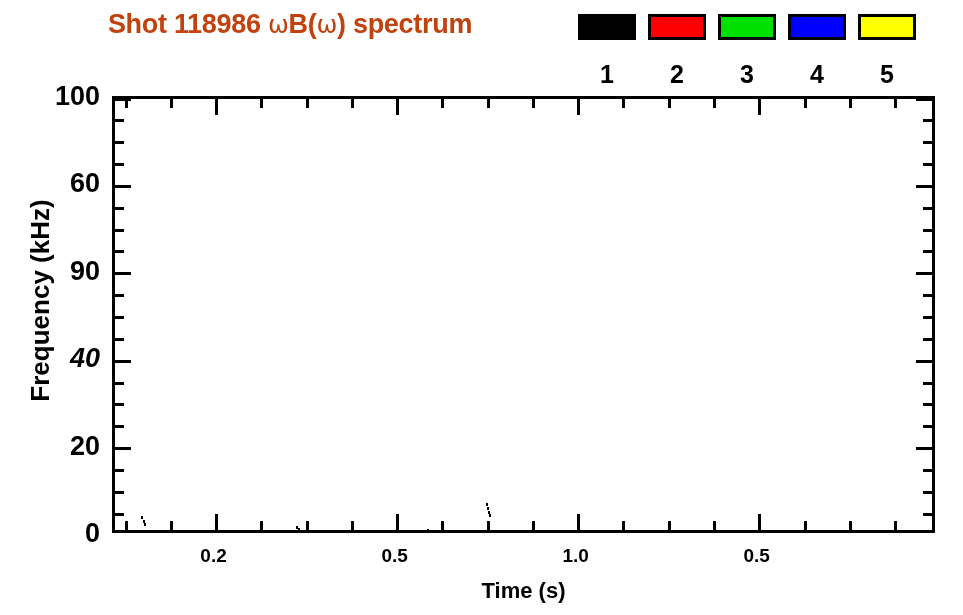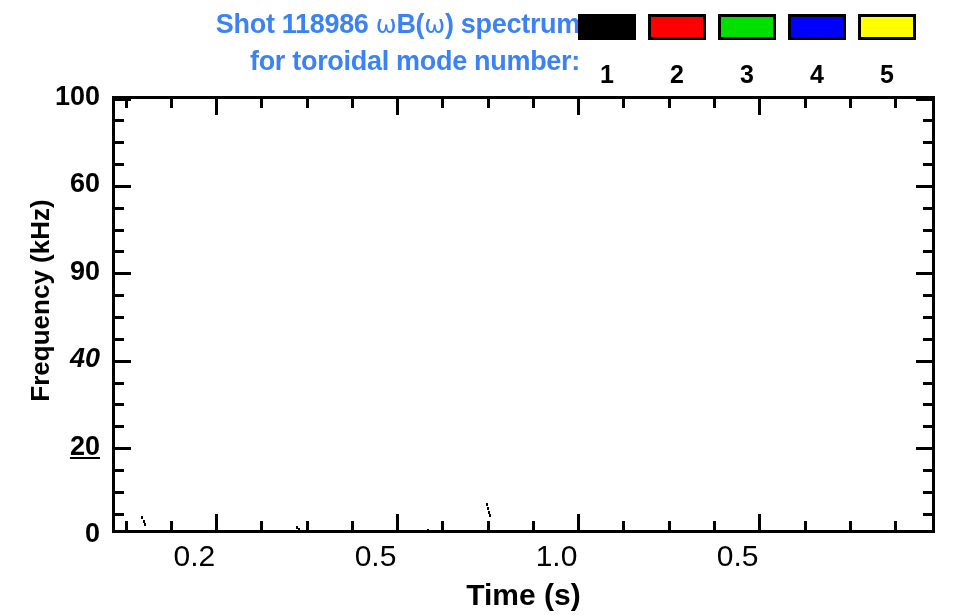--- a/index.html
+++ b/index.html
@@ -20,24 +20,25 @@
   #title-block {
     position: absolute;
     left: 0;
     top: 6px;
     width: 580px;
     text-align: right;
   }
   .title-line {
     font-size: 27px;
     font-weight: bold;
-    color: #3b82f6;
+    color: #c2410c;
     line-height: 37px;
     letter-spacing: -0.3px;
     white-space: nowrap;
+    text-align: center;
   }
   .omega { font-family: "DejaVu Sans", sans-serif; font-weight: normal; font-size: 25px; }
 
   
   #legend {
     position: absolute;
     left: 578px;
     top: 14px;
     width: 380px;
     height: 75px;
@@ -110,36 +111,37 @@
     text-align: right;
     font-size: 27px;
     font-weight: bold;
     color: #000000;
     line-height: 27px;
     white-space: nowrap;
   }
   .xlabel-tick {
     position: absolute;
     top: 541px;
-    font-size: 30px;
-    font-weight: normal;
+    text-align: center;
+    font-size: 19px;
+    font-weight: bold;
     color: #000000;
     line-height: 30px;
     white-space: nowrap;
     width: 80px;
   }
 
   
   #x-axis-title {
     position: absolute;
     left: 112px;
     width: 823px;
     top: 578px;
     text-align: center;
-    font-size: 30px;
+    font-size: 22px;
     font-weight: bold;
     color: #000000;
     white-space: nowrap;
   }
   #y-axis-title {
     position: absolute;
     left: -120px;
     top: 285px;
     width: 320px;
     text-align: center;
@@ -159,39 +161,38 @@
 </style>
 </head>
 <body>
 
 <div id="root">
 
   <div id="title-block">
     <div class="title-line">
       <span>Shot 118986 </span><span class="omega">ω</span><span>B(</span><span class="omega">ω</span><span>) spectrum</span>
     </div>
-    <div class="title-line">for toroidal mode number:</div>
   </div>
 
   <div id="legend">
       <div class="legend-swatch" style="left: 0px; background: rgb(0, 0, 0);"></div>
       <div class="legend-label" style="left: 0px;">1</div>
       <div class="legend-swatch" style="left: 70px; background: rgb(255, 0, 0);"></div>
       <div class="legend-label" style="left: 70px;">2</div>
       <div class="legend-swatch" style="left: 140px; background: rgb(0, 224, 0);"></div>
       <div class="legend-label" style="left: 140px;">3</div>
       <div class="legend-swatch" style="left: 210px; background: rgb(0, 0, 255);"></div>
       <div class="legend-label" style="left: 210px;">4</div>
       <div class="legend-swatch" style="left: 280px; background: rgb(255, 255, 0);"></div>
       <div class="legend-label" style="left: 280px;">5</div>
     </div>
 
   <div id="y-tick-labels">
       <div class="ylabel-tick" style="top: 520px; left: 0px; width: 100px; right: auto;">0</div>
-      <div class="ylabel-tick" style="top: 432.6px; left: 0px; width: 100px; right: auto; text-decoration: underline;">20</div>
+      <div class="ylabel-tick" style="top: 432.6px; left: 0px; width: 100px; right: auto;">20</div>
       <div class="ylabel-tick" style="top: 345.2px; left: 0px; width: 100px; right: auto; font-style: italic;">40</div>
       <div class="ylabel-tick" style="top: 257.8px; left: 0px; width: 100px; right: auto;">90</div>
       <div class="ylabel-tick" style="top: 170.4px; left: 0px; width: 100px; right: auto;">60</div>
       <div class="ylabel-tick" style="top: 83px; left: 0px; width: 100px; right: auto;">100</div>
     </div>
 
   <div id="x-tick-labels">
       <div class="xlabel-tick" style="left: 173.574px;">0.2</div>
       <div class="xlabel-tick" style="left: 354.632px;">0.5</div>
       <div class="xlabel-tick" style="left: 535.69px;">1.0</div>

